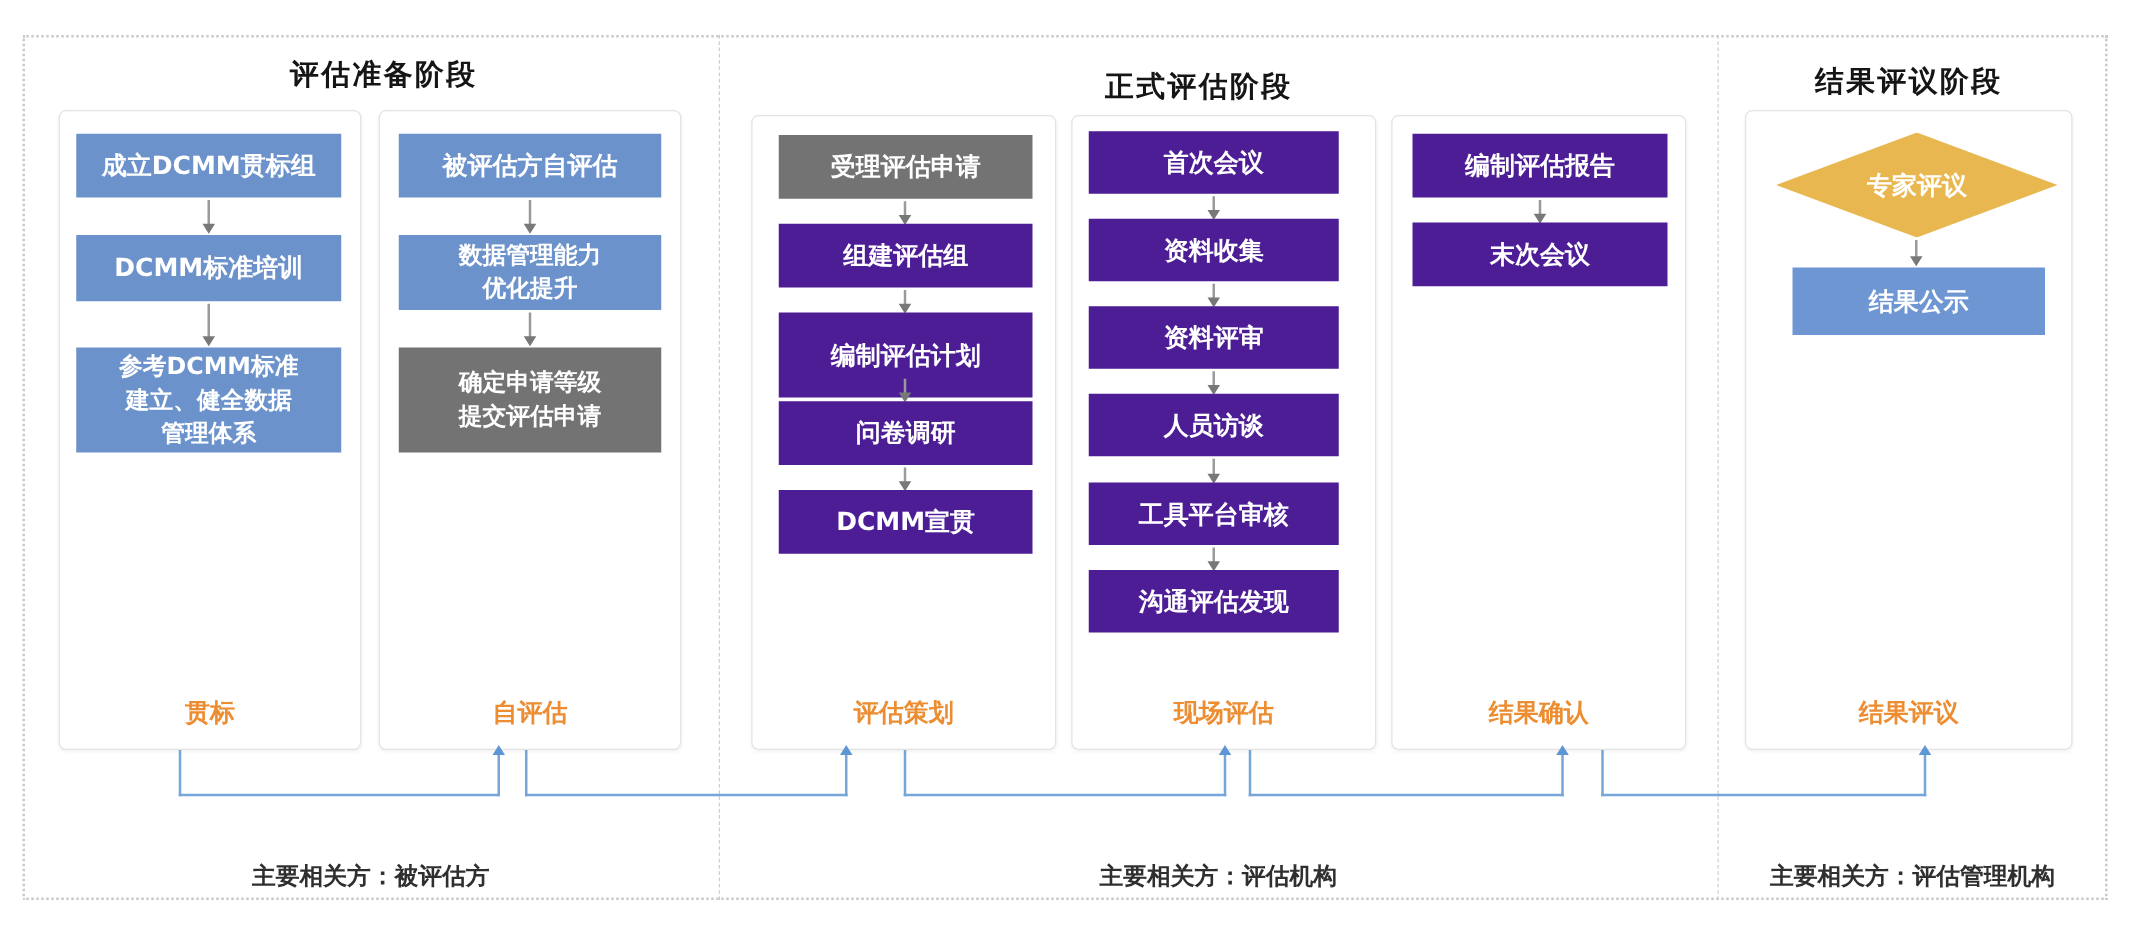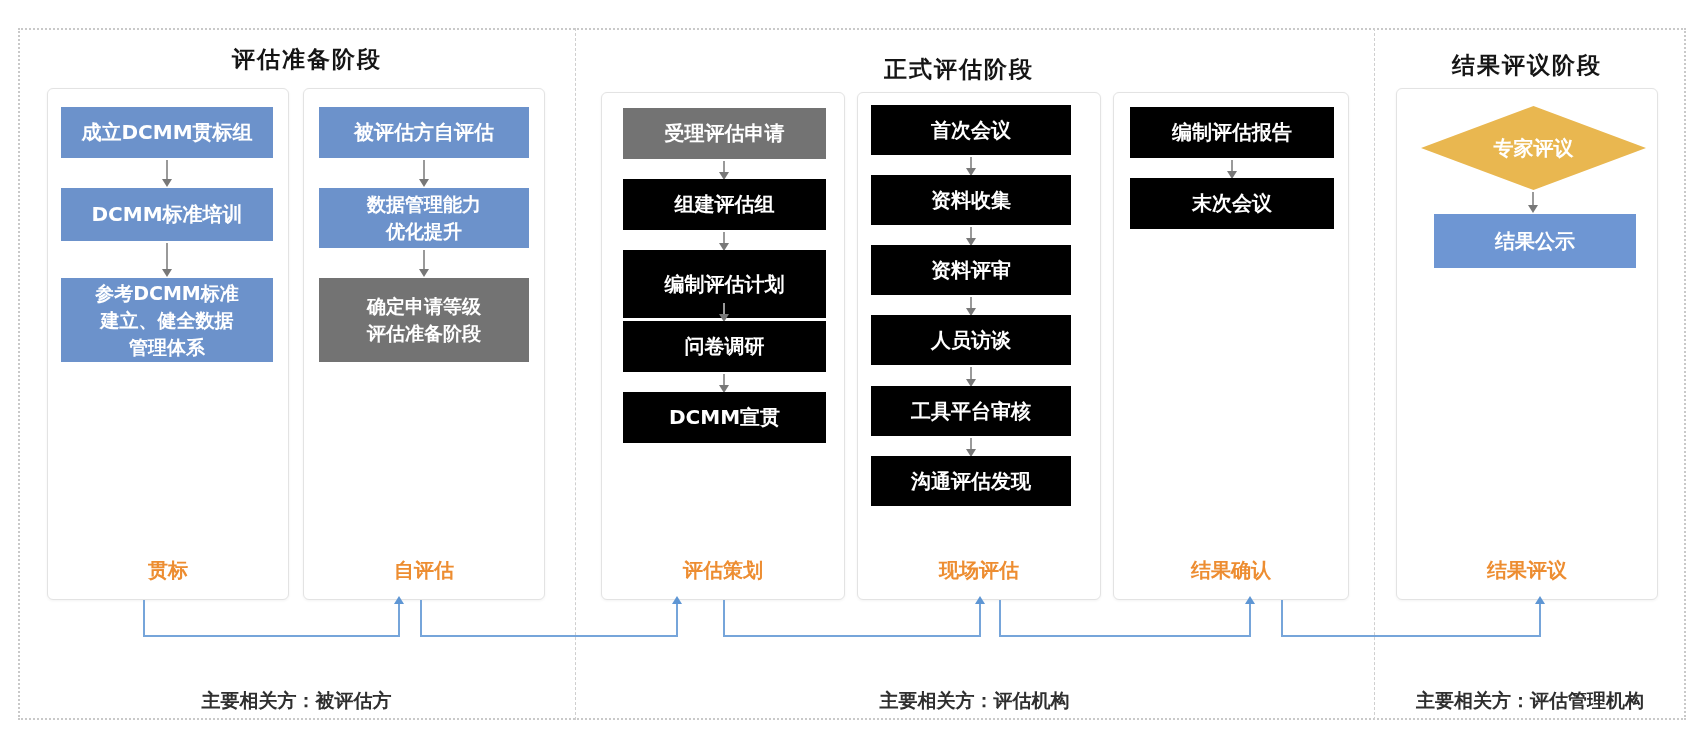--- a/index.html
+++ b/index.html
@@ -23,21 +23,21 @@
     position:absolute; background:#ffffff; border:1px solid #e3e3e3;
     border-radius:6px; box-sizing:border-box;
     box-shadow:0 1px 3px rgba(0,0,0,0.05);
   }
   .box {
     position:absolute; color:#ffffff; font-weight:bold; font-size:20px;
     line-height:27px; display:flex; align-items:center; justify-content:center;
     text-align:center; white-space:pre-line; box-sizing:border-box;
   }
   .box.multiline { font-size:19px; line-height:27px; }
-  .blue    { background:#000000; }
+  .blue    { background:#4c1d95; }
   .muted   { background:#6C92CB; }
   .orangebg{ background:#737373; }
   .publish { background:#6E96D3; }
   .diamond {
     position:absolute; background:#E9B750; color:#fff; font-weight:bold;
     font-size:20px; display:flex; align-items:center; justify-content:center;
     clip-path:polygon(50% 0,100% 50%,50% 100%,0 50%);
   }
   .varrow { position:absolute; width:2px; background:#9a9a9a; }
   .varrow::after {
@@ -85,21 +85,21 @@
     <div class="col-label" style="top:468px;">贯标</div>
   </div>
 
   <div class="card" style="left:303px; top:88px; width:242px; height:512px;">
     <div class="box muted" style="left:15px; top:18px; width:210px; height:51px;">被评估方自评估</div>
     <div class="varrow" style="left:119px; top:71px; height:20px;"></div>
     <div class="box muted multiline" style="left:15px; top:99px; width:210px; height:60px;">数据管理能力
 优化提升</div>
     <div class="varrow" style="left:119px; top:161px; height:20px;"></div>
     <div class="box orangebg multiline" style="left:15px; top:189px; width:210px; height:84px;">确定申请等级
-评估准备阶段</div>
+提交评估申请</div>
     <div class="col-label" style="top:468px;">自评估</div>
   </div>
 
   <div class="card" style="left:601px; top:92px; width:244px; height:508px;">
     <div class="box orangebg" style="left:21px; top:15px; width:203px; height:51px;">受理评估申请</div>
     <div class="varrow" style="left:121px; top:68px; height:12px;"></div>
     <div class="box blue" style="left:21px; top:86px; width:203px; height:51px;">组建评估组</div>
     <div class="varrow" style="left:121px; top:139px; height:12px;"></div>
     <div class="box blue" style="left:21px; top:157px; width:203px; height:68px;">编制评估计划</div>
     <div class="varrow" style="left:121px; top:210px; height:12px;"></div>

